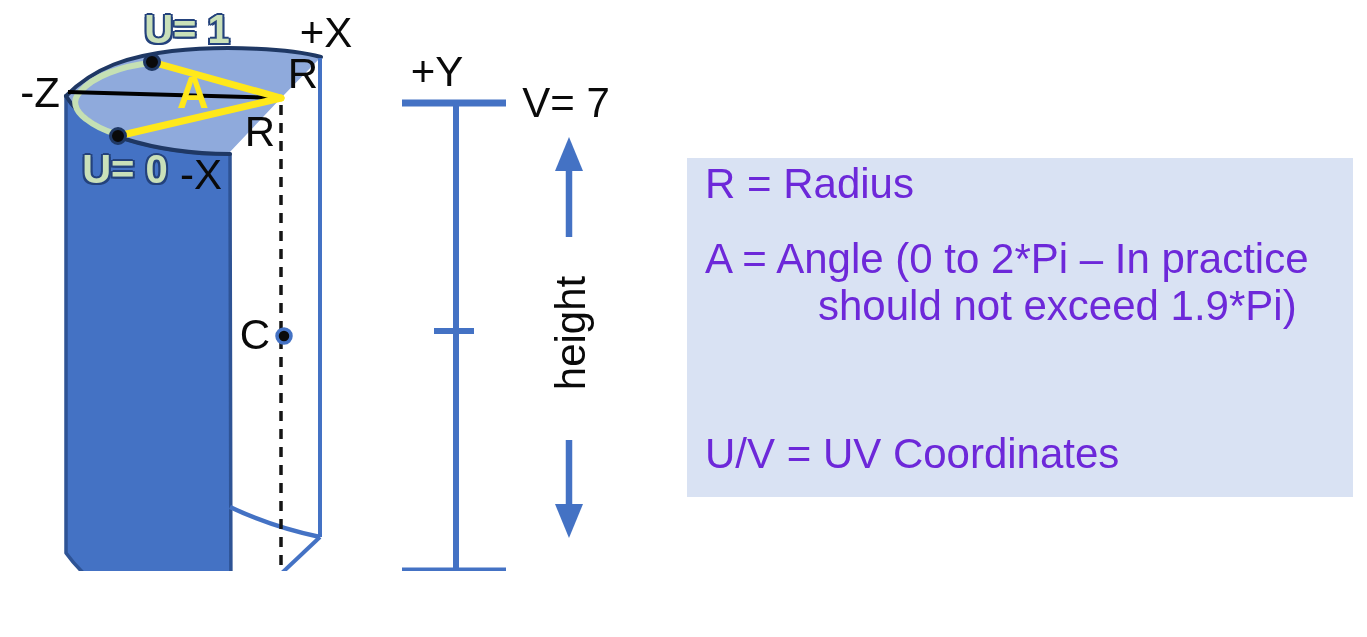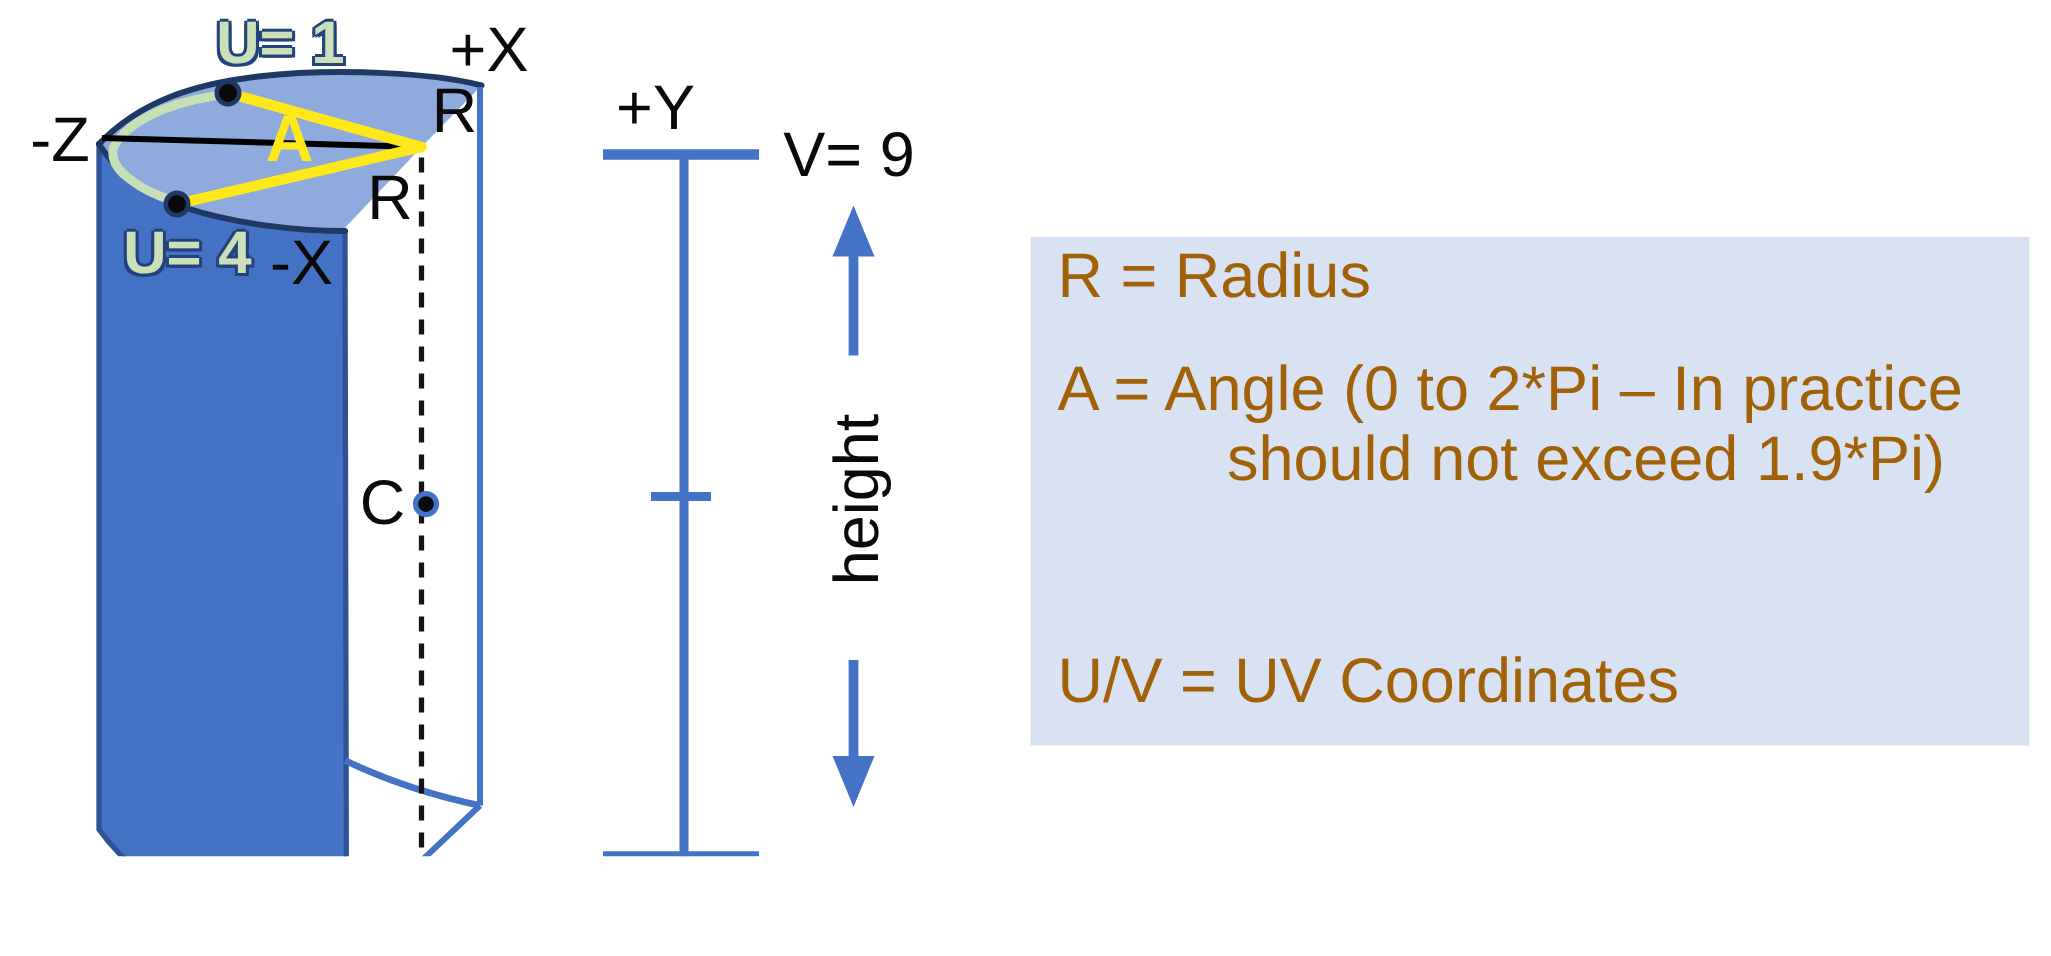--- a/index.html
+++ b/index.html
@@ -21,21 +21,21 @@
                  0 2px 0 #24427c, 0 -2px 0 #24427c;
   }
   .lbl.yellow { font-size:44px; font-weight:bold; color:#ffe81a; }
   .lbl.rot { transform:translate(-50%,-50%) rotate(-90deg); }
   #legend-box {
     position:absolute; left:687px; top:158px; width:666px; height:339px;
     background:#d9e2f3;
   }
   .legend-line {
     position:absolute; font-size:42px; line-height:1.15;
-    color:#a16207; white-space:nowrap;
+    color:#6d28d9; white-space:nowrap;
   }
 </style>
 </head>
 <body>
 
 <div id="stage">
 
   <svg id="drawing" width="660" height="637" viewBox="0 0 660 637">
 
     <path d="M 66,96 C 79,117 99,130 125,139 C 157,149 196,154 230,154
@@ -69,32 +69,32 @@
     <path d="M 402,571 L 506,571" fill="none" stroke-width="7" stroke="#4472C4"></path>
     <path d="M 434,331 L 474,331" fill="none" stroke-width="6" stroke="#4472C4"></path>
 
     <path d="M 569,237 L 569,167" fill="none" stroke-width="6.5" stroke="#4472C4"></path>
     <polygon points="569,137 555,171 583,171" fill="#4472C4"></polygon>
     <path d="M 569,440 L 569,505" fill="none" stroke-width="6.5" stroke="#4472C4"></path>
     <polygon points="569,538 555,504 583,504" fill="#4472C4"></polygon>
   </svg>
 
   <div class="lbl green" style="left:187px; top:29px;">U= 1</div>
-  <div class="lbl green" style="left:125px; top:169px;">U= 4</div>
+  <div class="lbl green" style="left:125px; top:169px;">U= 0</div>
   <div class="lbl" style="left:326px; top:33px;">+X</div>
   <div class="lbl" style="left:40px; top:93px;">-Z</div>
   <div class="lbl" style="left:303px; top:74px;">R</div>
   <div class="lbl" style="left:260px; top:132px;">R</div>
   <div class="lbl yellow" style="left:193px; top:93px;">A</div>
   <div class="lbl" style="left:201px; top:175px;">-X</div>
   <div class="lbl" style="left:255px; top:335px;">C</div>
 
   <div class="lbl" style="left:437px; top:72px;">+Y</div>
   <div class="lbl" style="left:446px; top:597px;">-Y</div>
-  <div class="lbl" style="left:566px; top:103px;">V= 9</div>
+  <div class="lbl" style="left:566px; top:103px;">V= 7</div>
   <div class="lbl rot" style="left:571px; top:333px;">height</div>
 
   <div id="legend-box"></div>
   <div class="legend-line" style="left:705px; top:160px;">R = Radius</div>
   <div class="legend-line" style="left:705px; top:235px;">A = Angle (0 to 2*Pi – In practice</div>
   <div class="legend-line" style="left:818px; top:282px;">should not exceed 1.9*Pi)</div>
   <div class="legend-line" style="left:705px; top:430px;">U/V = UV Coordinates</div>
 </div>
 
 </body></html>

